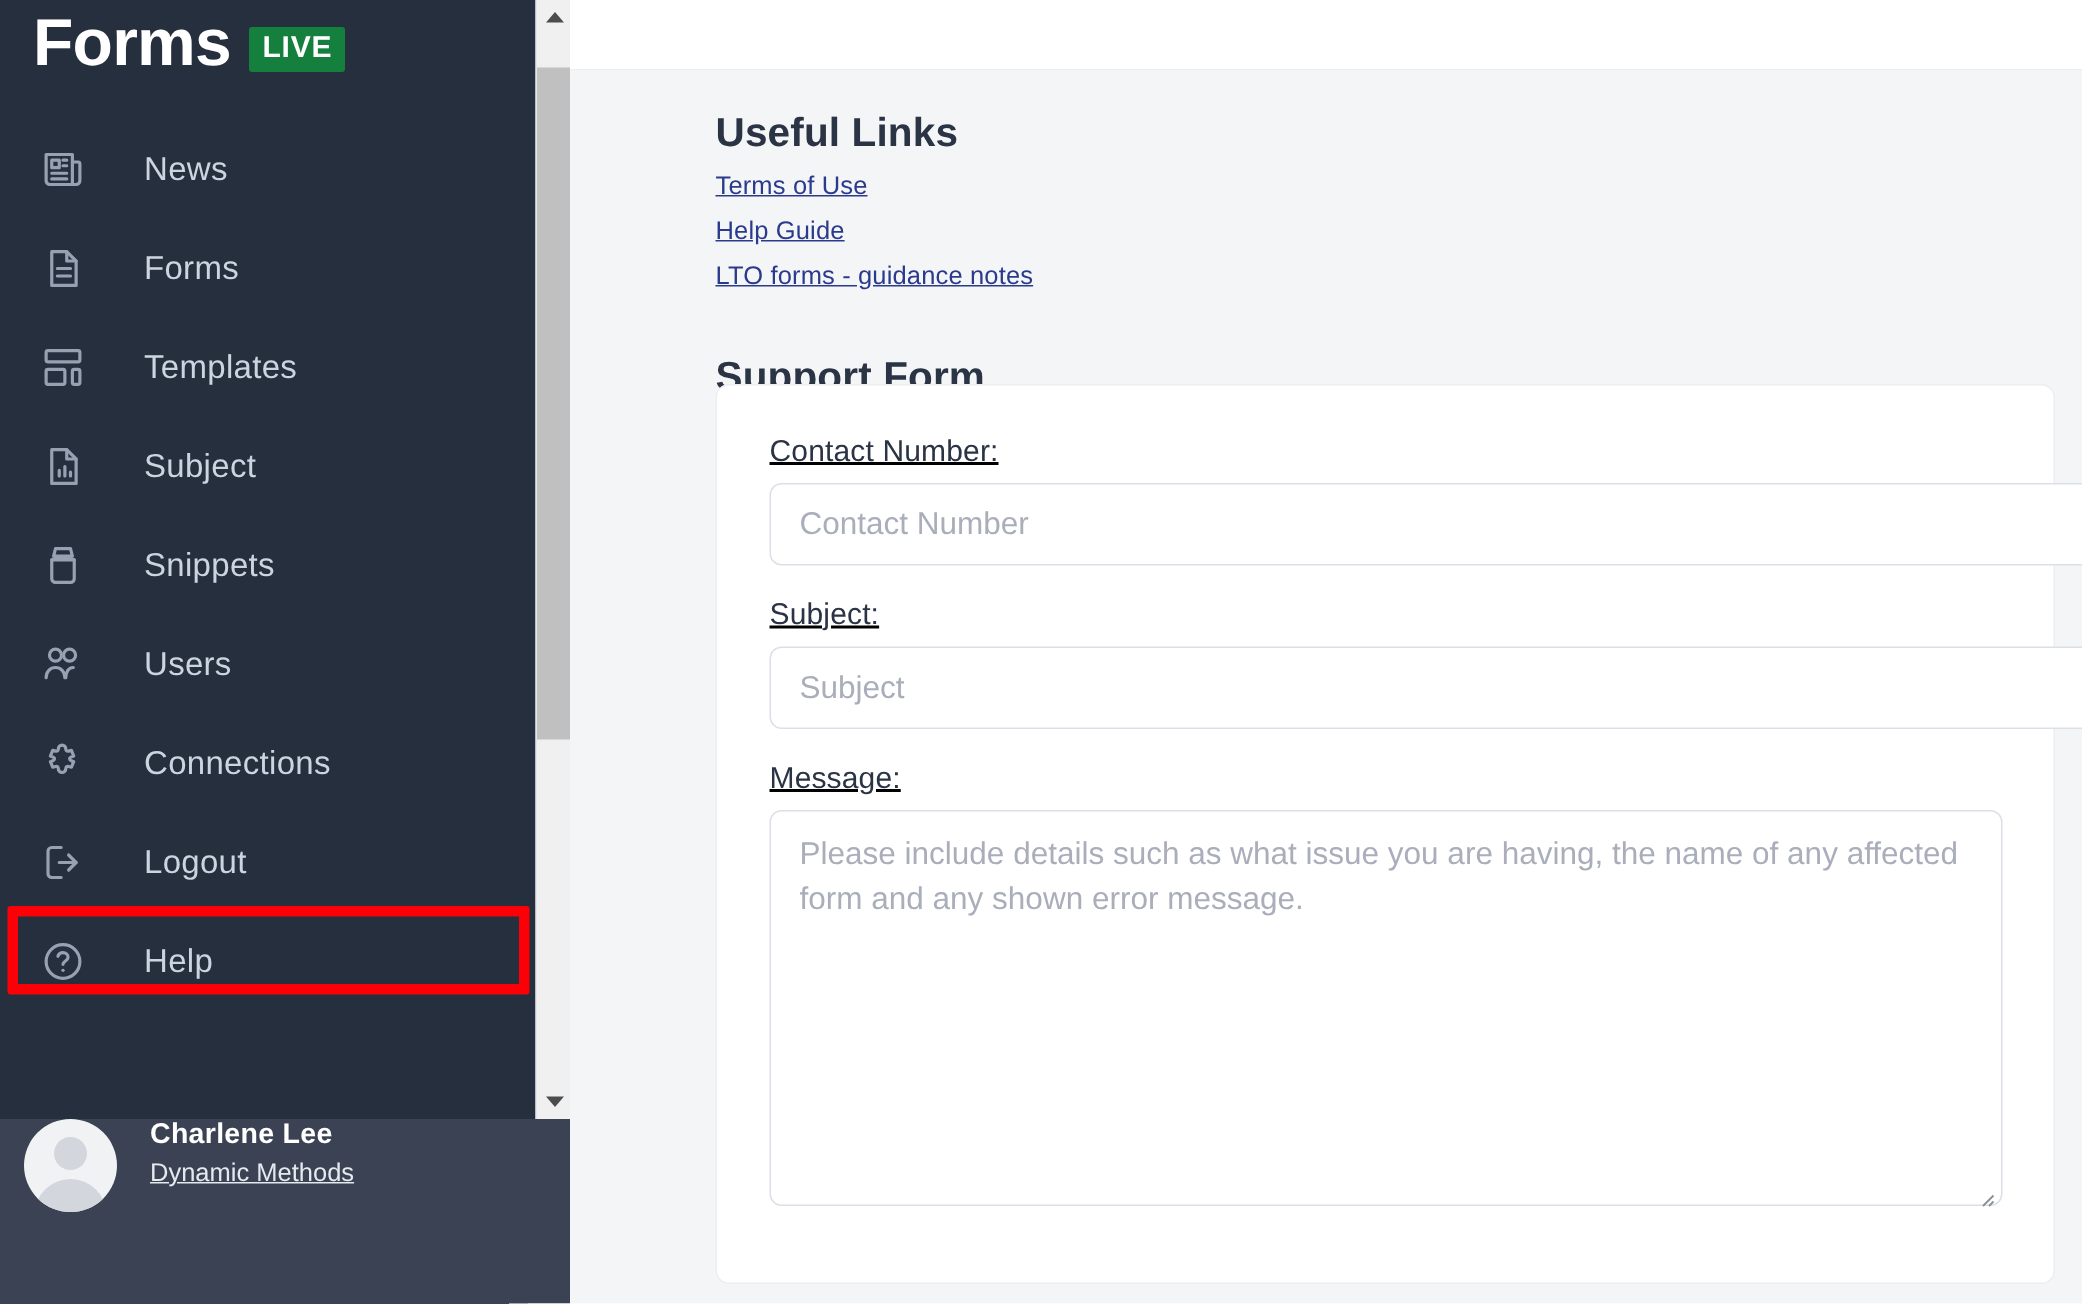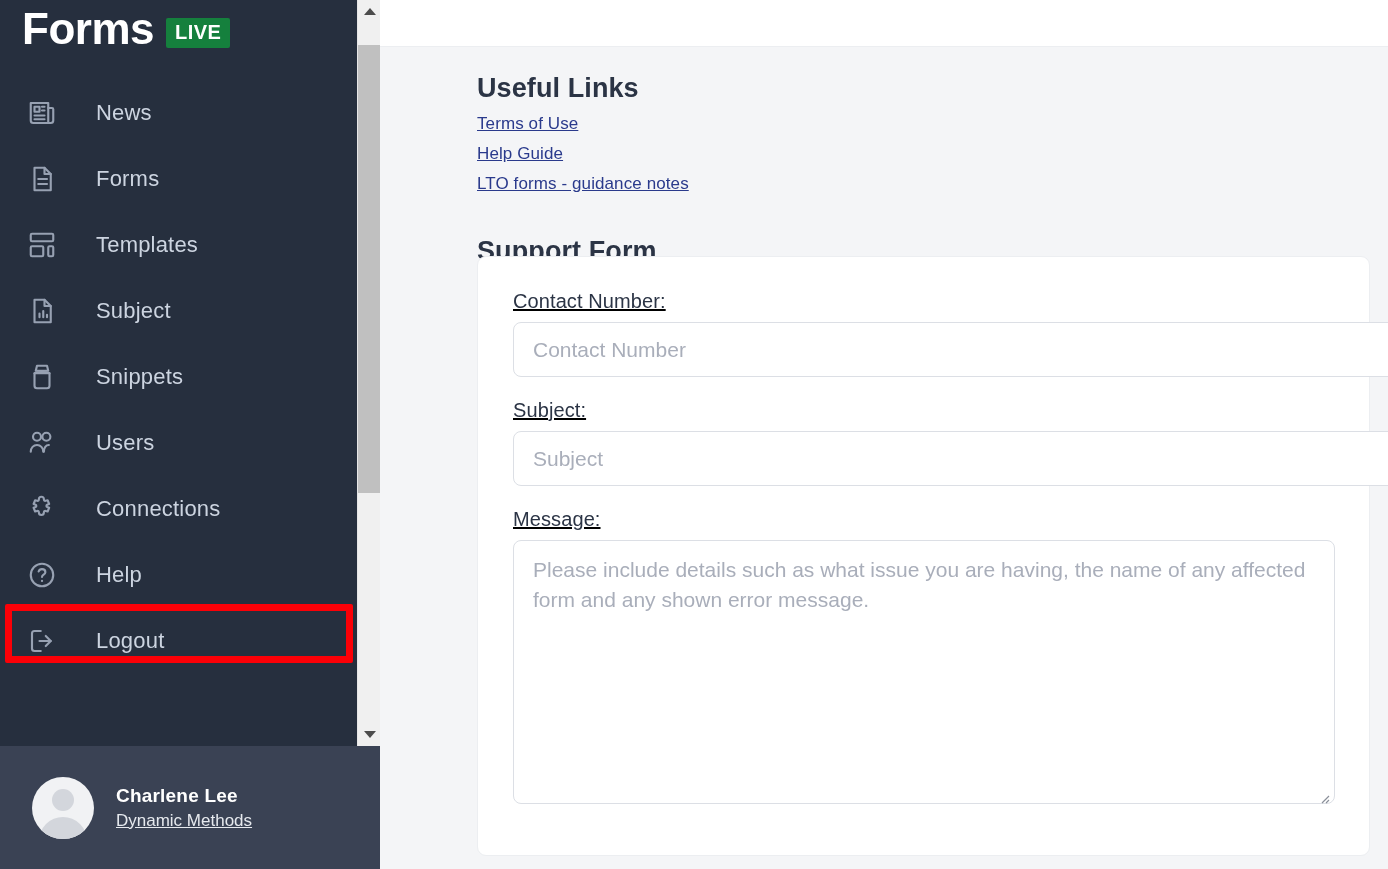--- a/index.html
+++ b/index.html
@@ -95,22 +95,22 @@
     position: absolute; left: 0; top: 45px;
     width: 23px; height: 448px;
     background: #c0c0c0;
   }
 
   
   .profile {
     position: absolute; left: 0; top: 746px;
     width: 352px; height: 123px;
     background: #3a4254;
-    display: flex; align-items: center;
-    padding-left: 32px;
+    display: flex; align-items: flex-start;
+    padding-left: 16px;
   }
   .avatar {
     width: 62px; height: 62px; border-radius: 50%;
     background: #f1f2f4; position: relative; overflow: hidden;
     flex: 0 0 62px;
   }
   .avatar .head {
     position: absolute; left: 50%; top: 12px;
     transform: translateX(-50%);
     width: 22px; height: 22px; border-radius: 50%;
@@ -291,37 +291,37 @@
             <svg width="30" height="30" viewBox="0 0 24 24" fill="none" stroke="currentColor" stroke-width="1.7" stroke-linecap="round" stroke-linejoin="round">
               <path d="M9.5 4.2a2 2 0 1 1 4 0c0 1 .6 1.4 1.4 1.2l1.6-.4 1.2 3-1.5.6c-.9.4-.9 1.4 0 1.8l1.5.6-1.2 3-1.6-.4c-.8-.2-1.4.2-1.4 1.2a2 2 0 1 1-4 0c0-1-.6-1.4-1.4-1.2l-1.6.4-1.2-3 1.5-.6c.9-.4.9-1.4 0-1.8L5.3 8l1.2-3 1.6.4c.8.2 1.4-.2 1.4-1.2z"></path>
             </svg>
           </span>
           <span class="nav-label">Connections</span>
         </div>
 
         <div class="nav-item">
           <span class="ico">
             <svg width="30" height="30" viewBox="0 0 24 24" fill="none" stroke="currentColor" stroke-width="1.7" stroke-linecap="round" stroke-linejoin="round">
+              <path d="M11 4H6a2 2 0 0 0-2 2v12a2 2 0 0 0 2 2h5"></path>
+              <path d="M15 8l4 4-4 4"></path>
+              <path d="M19 12h-9"></path>
+            </svg>
+          </span>
+          <span class="nav-label">Logout</span>
+        </div>
+
+        <div class="nav-item">
+          <span class="ico">
+            <svg width="30" height="30" viewBox="0 0 24 24" fill="none" stroke="currentColor" stroke-width="1.7" stroke-linecap="round" stroke-linejoin="round">
               <circle cx="12" cy="12" r="9"></circle>
               <path d="M9.3 9.2A2.8 2.8 0 0 1 12 7.3c1.5 0 2.7 1 2.7 2.4 0 2-2.7 2-2.7 3.8"></path>
               <circle cx="12" cy="16.7" r=".9" fill="currentColor" stroke="none"></circle>
             </svg>
           </span>
           <span class="nav-label">Help</span>
-        </div>
-
-        <div class="nav-item">
-          <span class="ico">
-            <svg width="30" height="30" viewBox="0 0 24 24" fill="none" stroke="currentColor" stroke-width="1.7" stroke-linecap="round" stroke-linejoin="round">
-              <path d="M11 4H6a2 2 0 0 0-2 2v12a2 2 0 0 0 2 2h5"></path>
-              <path d="M15 8l4 4-4 4"></path>
-              <path d="M19 12h-9"></path>
-            </svg>
-          </span>
-          <span class="nav-label">Logout</span>
         </div>
 
       </div>
 
       <div class="red-highlight"></div>
     </div>
 
     <div class="sb-scroll">
       <div class="sb-btn up">
         <span class="sb-arrow up"></span>

